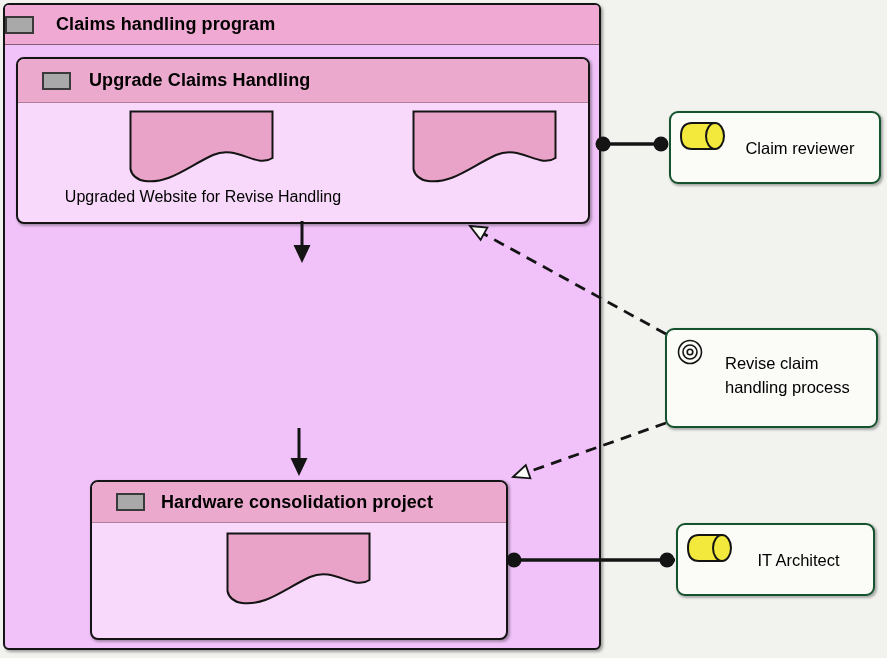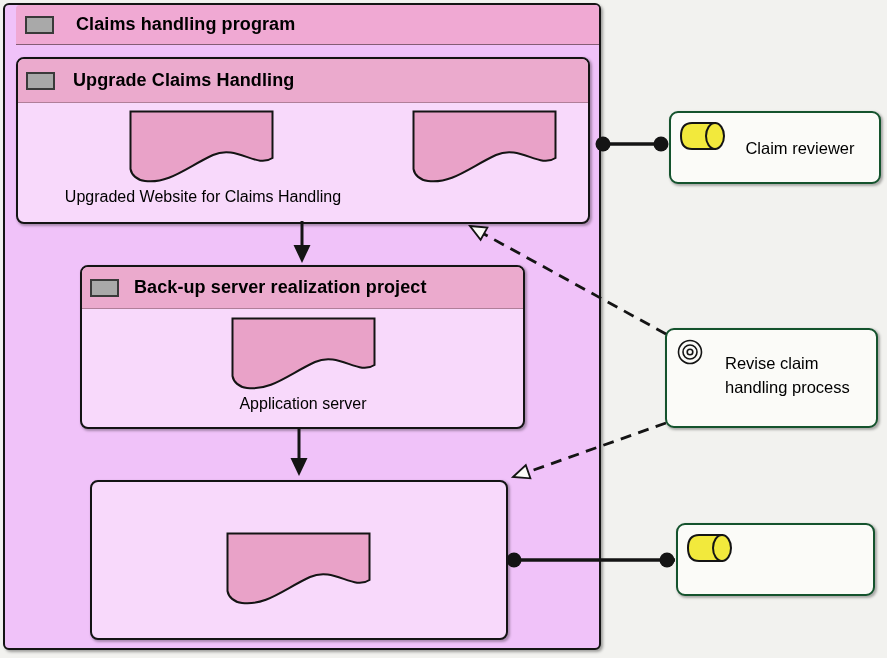--- a/index.html
+++ b/index.html
@@ -20,37 +20,35 @@
     border:2px solid #141414;
     border-radius:6px;
     box-shadow:2px 2px 3px rgba(0,0,0,0.35);
   }
   .program-header {
     position:absolute; left:0; top:0; right:0; height:40px;
     background:#f0a9d3;
     border-bottom:1px solid rgba(0,0,0,0.45);
     border-radius:4px 4px 0 0;
     display:flex; align-items:center;
-    padding-left:9px;
-    margin-left:11px;
   }
   .project {
     position:absolute;
     background:#f8d9fb;
     border:2px solid #141414;
     border-radius:8px;
     box-shadow:1.5px 1.5px 2.5px rgba(0,0,0,0.3);
   }
   .project-header {
     position:absolute; left:0; top:0; right:0; height:42px;
     background:#ebaacd;
     border-bottom:1px solid rgba(0,0,0,0.25);
     border-radius:6px 6px 0 0;
     display:flex; align-items:center;
-    padding-left:8px;
+    padding-left:24px;
   }
   .wp-icon {
     width:29px; height:18px;
     background:#a9a9a9;
     border:2px solid #3a3a3a;
     flex:0 0 auto;
   }
   .box-title {
     font-size:18px; font-weight:700;
     margin-left:18px;
@@ -103,42 +101,34 @@
   <div class="project" style="left:11px; top:52px; width:574px; height:167px;">
     <div class="project-header" style="height:44px;">
       <span class="wp-icon"></span>
       <span class="box-title">Upgrade Claims Handling</span>
     </div>
     <div class="deliverable" style="left:111px; top:51px;">
       <svg viewBox="0 0 145 74" preserveAspectRatio="none">
         <path d="M1.5,1.5 L143.5,1.5 L143.5,48 C127,59 108,34 84,45 C58,57 40,74 16,71 C8,70 2.5,65 1.5,59 Z" fill="#e9a2c8" stroke="#141414" stroke-width="2"></path>
       </svg>
     </div>
-    <div class="shape-label" style="left:185px; top:129px;">Upgraded Website for Claims Handling</div>
+    <div class="shape-label" style="left:185px; top:129px;">Upgraded Website for Revise Handling</div>
     <div class="deliverable" style="left:394px; top:51px;">
       <svg viewBox="0 0 145 74" preserveAspectRatio="none">
         <path d="M1.5,1.5 L143.5,1.5 L143.5,48 C127,59 108,34 84,45 C58,57 40,74 16,71 C8,70 2.5,65 1.5,59 Z" fill="#e9a2c8" stroke="#141414" stroke-width="2"></path>
       </svg>
     </div>
   </div>
 
-  <div class="project" style="left:75px; top:260px; width:445px; height:164px;">
-    <div class="project-header">
-      <span class="wp-icon"></span>
-      <span class="box-title" style="margin-left:15px;">Back-up server realization project</span>
-    </div>
-    <div class="deliverable" style="left:149px; top:50px;">
-      <svg viewBox="0 0 145 74" preserveAspectRatio="none">
-        <path d="M1.5,1.5 L143.5,1.5 L143.5,48 C127,59 108,34 84,45 C58,57 40,74 16,71 C8,70 2.5,65 1.5,59 Z" fill="#e9a2c8" stroke="#141414" stroke-width="2"></path>
-      </svg>
-    </div>
-    <div class="shape-label" style="left:221px; top:128px;">Application server</div>
-  </div>
 
   <div class="project" style="left:85px; top:475px; width:418px; height:160px;">
+    <div class="project-header" style="height:41px;">
+      <span class="wp-icon"></span>
+      <span class="box-title" style="margin-left:16px;">Hardware consolidation project</span>
+    </div>
     <div class="deliverable" style="left:134px; top:50px;">
       <svg viewBox="0 0 145 74" preserveAspectRatio="none">
         <path d="M1.5,1.5 L143.5,1.5 L143.5,48 C127,59 108,34 84,45 C58,57 40,74 16,71 C8,70 2.5,65 1.5,59 Z" fill="#e9a2c8" stroke="#141414" stroke-width="2"></path>
       </svg>
     </div>
   </div>
 </div>
 
 <div class="side-box" style="left:669px; top:111px; width:212px; height:73px;">
   <svg class="role-icon" width="48" height="30" viewBox="0 0 48 30">
@@ -155,20 +145,21 @@
     <circle cx="14" cy="14" r="2.8" fill="none" stroke="#141414" stroke-width="1.6"></circle>
   </svg>
   <div class="side-label" style="left:58px; top:21px; width:152px; line-height:24px;">Revise claim handling process</div>
 </div>
 
 <div class="side-box" style="left:676px; top:523px; width:199px; height:73px;">
   <svg class="role-icon" width="48" height="30" viewBox="0 0 48 30">
     <path d="M13,2 L36,2 L36,28 L13,28 Q2,28 2,15 Q2,2 13,2 Z" fill="#f2e93c" stroke="#141414" stroke-width="2"></path>
     <ellipse cx="36" cy="15" rx="9" ry="13" fill="#f2e93c" stroke="#141414" stroke-width="2"></ellipse>
   </svg>
+  <div class="side-label" style="left:54px; right:8px; top:0; line-height:71px; text-align:center;">IT Architect</div>
 </div>
 
 <svg id="connectors" viewBox="0 0 887 658">
 
   <g>
     <line x1="302" y1="221" x2="302" y2="248" stroke="#141414" stroke-width="3"></line>
     <polygon points="302,263 293.5,245 310.5,245" fill="#141414"></polygon>
   </g>
 
   <g>

